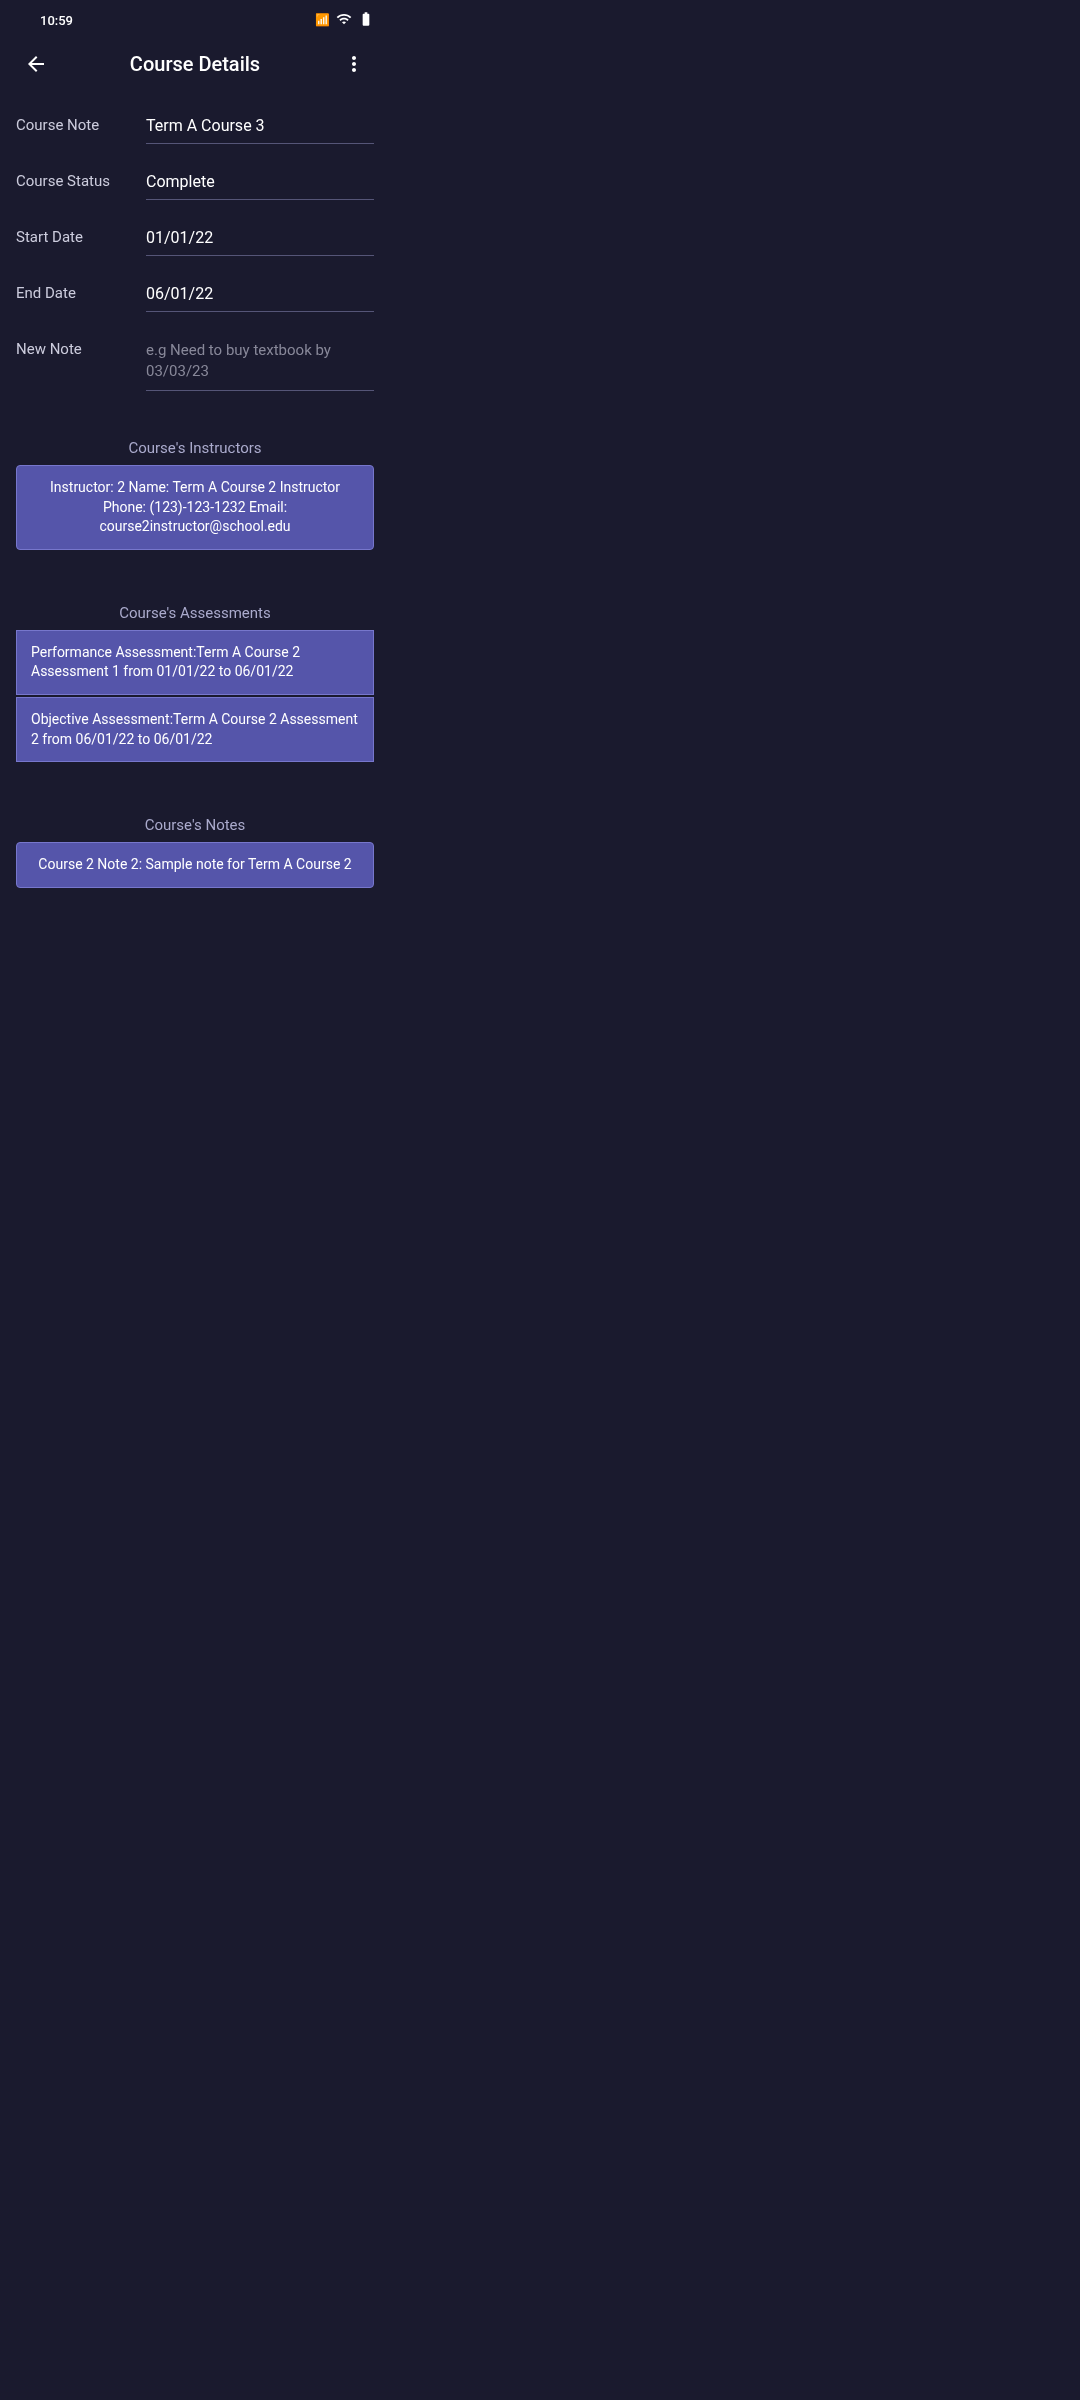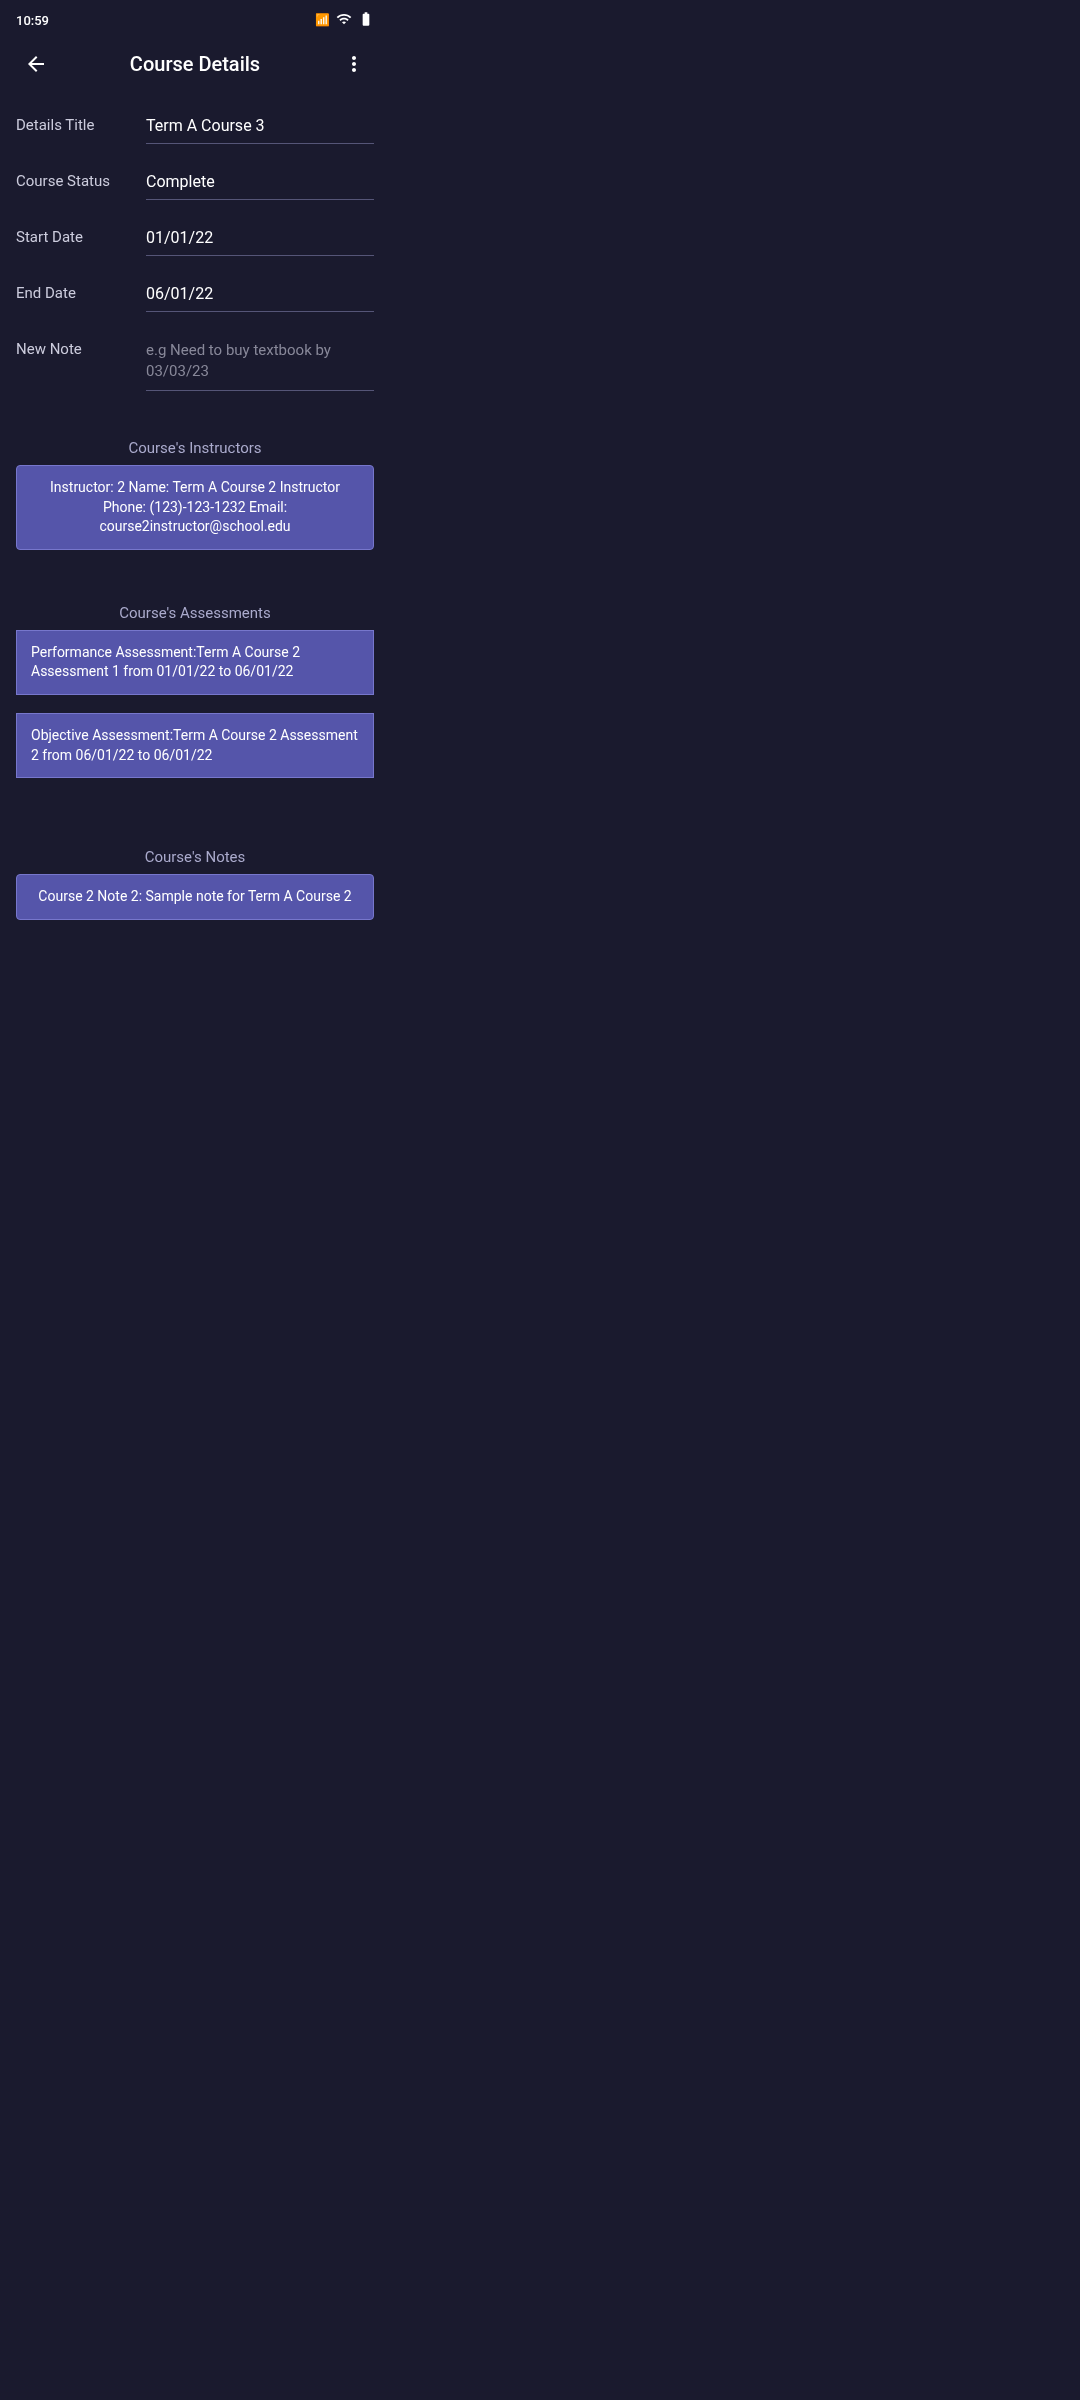--- a/index.html
+++ b/index.html
@@ -25,20 +25,21 @@
       align-items: center;
       padding: 8px 16px 4px;
       height: 36px;
       background-color: #1a1a2e;
     }
 
     .status-time {
       font-size: 13px;
       font-weight: 500;
       color: #ffffff;
+      margin-left: 24px;
     }
 
     .status-icons {
       display: flex;
       align-items: center;
       gap: 6px;
     }
 
     .status-icons span {
       font-size: 12px;
@@ -129,21 +130,21 @@
       margin-top: 20px;
       margin-bottom: 8px;
       font-weight: 400;
       text-align: center;
     }
 
     .list-item {
       background-color: #5555aa;
       border: 1px solid #7777cc;
       padding: 12px 14px;
-      margin-bottom: 18px;
+      margin-bottom: 2px;
       color: #ffffff;
       font-size: 14px;
       line-height: 1.4;
       cursor: pointer;
     }
 
     .list-item:first-of-type {
       border-radius: 4px 4px 0 0;
     }
 
@@ -194,21 +195,21 @@
   <button class="icon-btn">
     <svg viewBox="0 0 24 24" fill="white">
       <path d="M12 8c1.1 0 2-.9 2-2s-.9-2-2-2-2 .9-2 2 .9 2 2 2zm0 2c-1.1 0-2 .9-2 2s.9 2 2 2 2-.9 2-2-.9-2-2-2zm0 6c-1.1 0-2 .9-2 2s.9 2 2 2 2-.9 2-2-.9-2-2-2z"></path>
     </svg>
   </button>
 </div>
 
 <div class="content">
 
   <div class="field-row">
-    <span class="field-label">Details Title</span>
+    <span class="field-label">Course Note</span>
     <div class="field-value-container">
       <span class="field-value">Term A Course 3</span>
     </div>
   </div>
 
   <div class="field-row">
     <span class="field-label">Course Status</span>
     <div class="field-value-container">
       <span class="field-value">Complete</span>
     </div>

